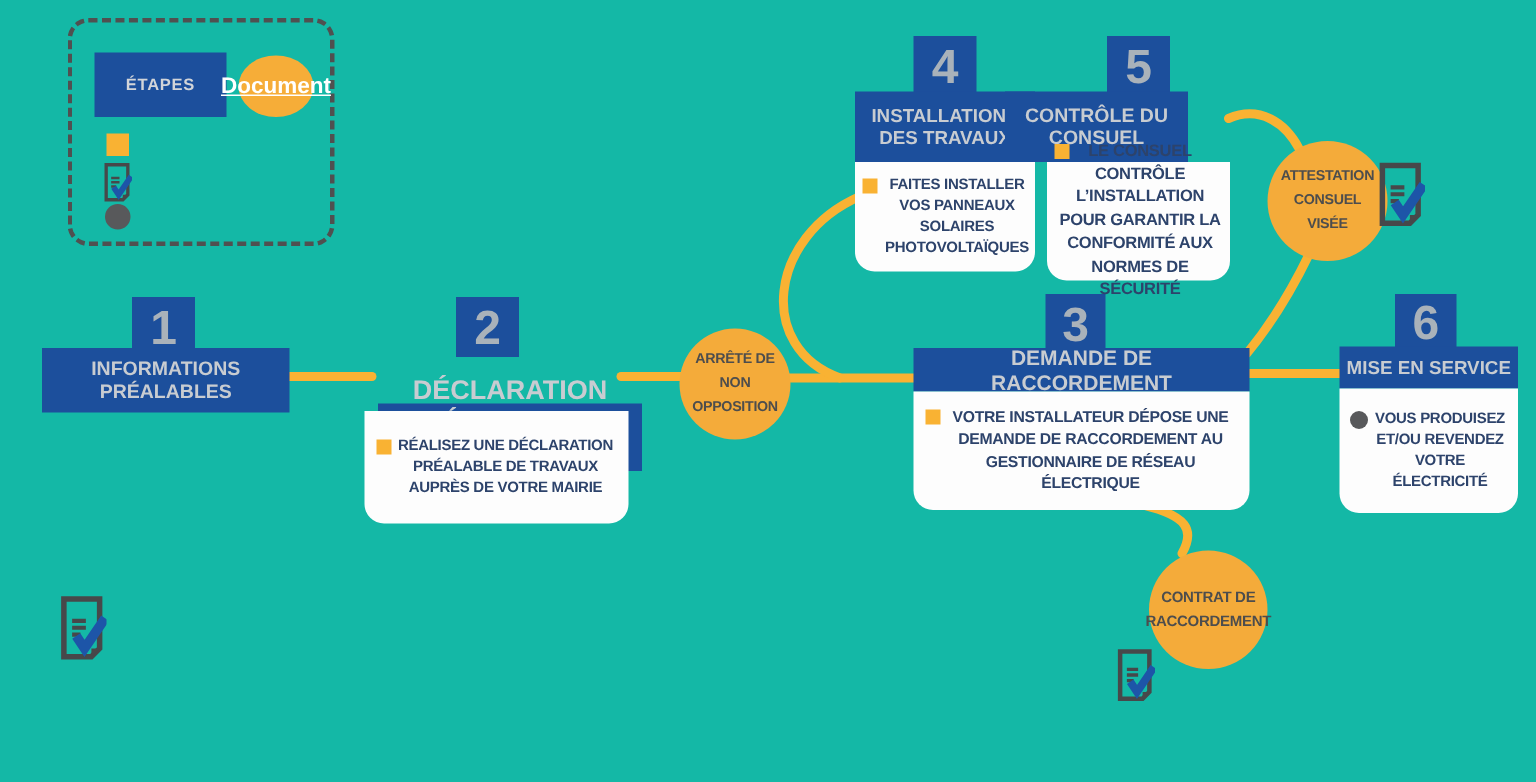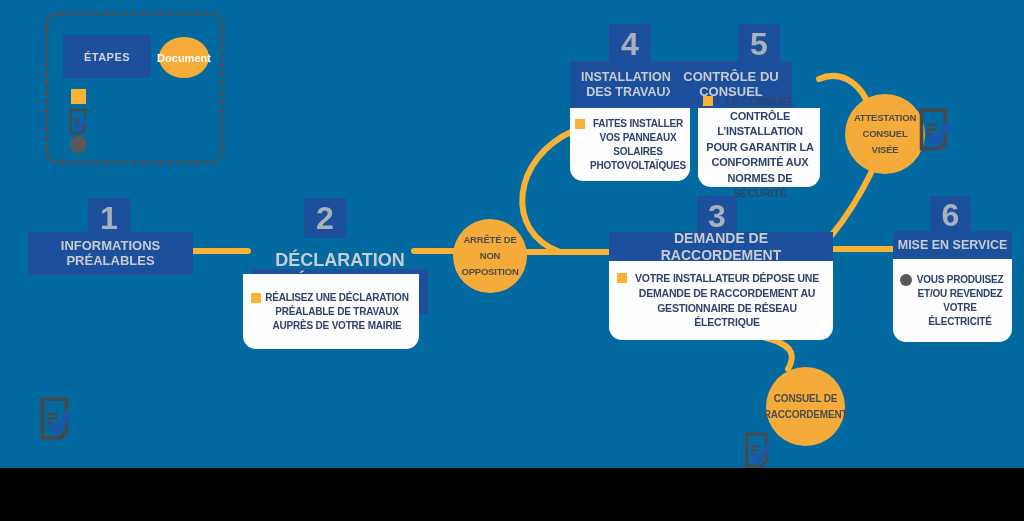--- a/index.html
+++ b/index.html
@@ -1,36 +1,36 @@
 <!DOCTYPE html>
 <html><head>
 <meta charset="utf-8">
 <style>
   html,body{margin:0;padding:0;background:#000;}
   #canvas{
-    position:relative;width:1024px;height:468px;background:#0369a1;overflow:hidden;
+    position:relative;width:1024px;height:521px;background:#14b8a6;overflow:hidden;
     font-family:"Liberation Sans", sans-serif;
   }
   
   #connectors{position:absolute;left:0;top:0;z-index:1;}
 
   
   .legend-box{
     position:absolute;left:45px;top:12px;width:172px;height:146px;
     border:3px dashed #505050;border-radius:14px;z-index:2;
   }
   .legend-etapes{
     position:absolute;left:15px;top:20px;width:88px;height:43px;background:#1c4f9c;
     display:flex;align-items:center;justify-content:center;
     color:#d2d5d9;font-weight:bold;font-size:11px;letter-spacing:.5px;
   }
   .legend-doc{
     position:absolute;left:111px;top:22px;width:50px;height:41px;border-radius:50%;
     background:#f6ad38;display:flex;align-items:center;justify-content:center;
-    color:#fff;font-weight:bold;font-size:11px;
+    color:#fff;font-weight:bold;font-size:15px;text-decoration:underline;
   }
   .legend-square{position:absolute;left:23px;top:74px;width:15px;height:15px;background:#f9b233;}
   .legend-docicon{position:absolute;left:20px;top:93px;}
   .legend-dot{position:absolute;left:22px;top:121px;width:17px;height:17px;border-radius:50%;background:#58595b;}
 
   
   .badge{
     position:absolute;background:#1c4f9c;color:#a9b2ba;font-weight:bold;font-size:32px;
     display:flex;align-items:center;justify-content:center;z-index:2;
   }
@@ -133,21 +133,21 @@
   <div class="hdr" style="left:893px;top:231px;width:119px;height:28px;font-size:12.5px;">MISE EN SERVICE</div>
   <div class="bod" style="left:893px;top:259px;width:119px;height:83px;">
     <div class="bullet" style="padding-left:20px;padding-right:5px;">
       <span class="dot"></span>
       <span>VOUS PRODUISEZ ET/OU REVENDEZ VOTRE ÉLECTRICITÉ</span>
     </div>
   </div>
 
   <div class="ocircle" style="left:453px;top:219px;width:74px;height:74px;">ARRÊTÉ DE NON OPPOSITION</div>
   <div class="ocircle" style="left:845px;top:94px;width:80px;height:80px;">ATTESTATION CONSUEL VISÉE</div>
-  <div class="ocircle" style="left:766px;top:367px;width:79px;height:79px;font-size:10px;line-height:1.6;">CONSUEL DE RACCORDEMENT</div>
+  <div class="ocircle" style="left:766px;top:367px;width:79px;height:79px;font-size:10px;line-height:1.6;">CONTRAT DE RACCORDEMENT</div>
 
   <svg class="docicon" style="left:917px;top:107px;" width="33" height="45" viewBox="0 0 36 48">
     <path d="M5 3 H31 V39 L25 45 H5 Z" fill="none" stroke="#47484a" stroke-width="4"></path>
     <path d="M25 45 V39 H31 Z" fill="#47484a"></path>
     <path d="M11 19 H21 M11 24 H21 M11 29 H17" stroke="#47484a" stroke-width="3"></path>
     <path d="M14 30 L20 39 L35 17" stroke="#1d55a8" stroke-width="7" fill="none"></path>
   </svg>
 
   <svg class="docicon" style="left:38px;top:396px;" width="33" height="45" viewBox="0 0 36 48">
     <path d="M5 3 H31 V39 L25 45 H5 Z" fill="none" stroke="#47484a" stroke-width="4"></path>

